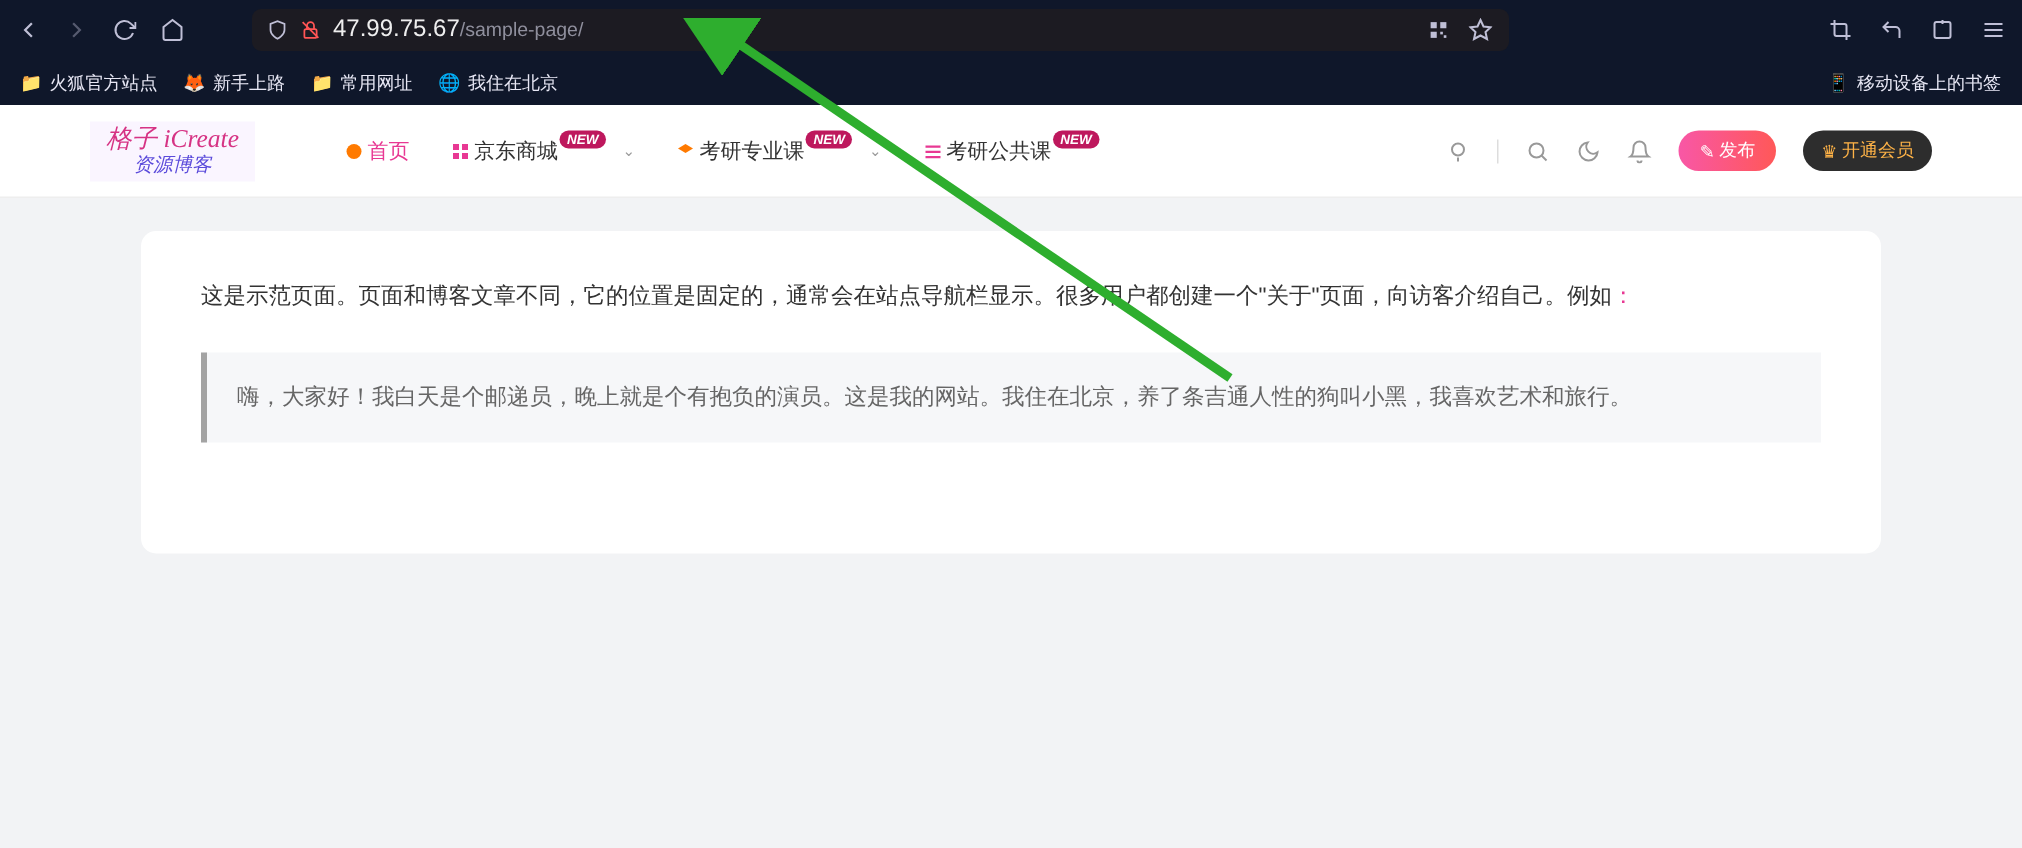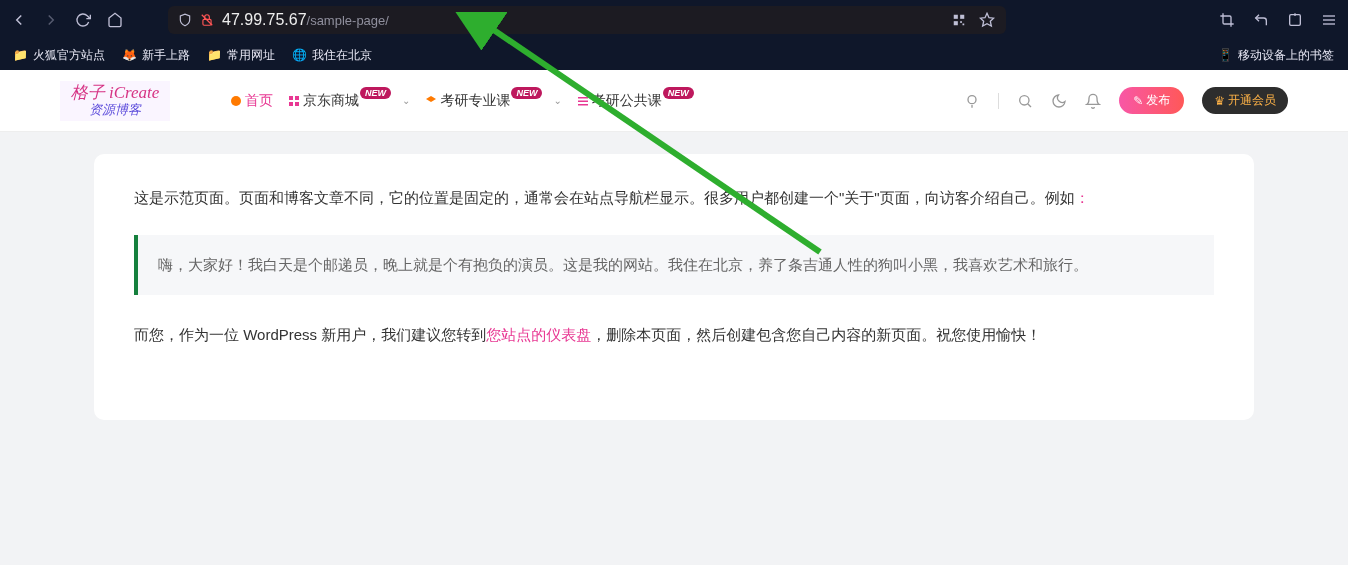--- a/index.html
+++ b/index.html
@@ -16,38 +16,38 @@
     .bookmarks-bar { display: flex; align-items: center; height: 30px; padding: 0 14px; gap: 18px; }
     .bookmark-item { display: flex; align-items: center; gap: 5px; color: #e8e8f5; font-size: 12px; cursor: pointer; }
     .bookmark-icon { width: 14px; height: 14px; display: inline-flex; align-items: center; justify-content: center; }
     .bookmarks-right { margin-left: auto; display: flex; align-items: center; gap: 5px; color: #e8e8f5; font-size: 12px; }
 
     
     .site-header { background: #fff; height: 62px; width: 100%; display: flex; align-items: center; padding: 0 0 0 60px; border-bottom: 1px solid #eee; }
     .logo { width: 110px; height: 40px; background: #faf5ff; display: flex; flex-direction: column; align-items: center; justify-content: center; font-family: cursive; line-height: 1.1; }
     .logo-line1 { color: #d63384; font-size: 17px; font-style: italic; }
     .logo-line2 { color: #5b4bdb; font-size: 13px; font-style: italic; }
-    .main-nav { display: flex; gap: 15px; margin-left: 60px; align-items: center; }
+    .main-nav { display: flex; gap: 28px; margin-left: 60px; align-items: center; }
     .nav-item { display: flex; align-items: center; gap: 3px; font-size: 14px; color: #333; cursor: pointer; position: relative; }
     .nav-item.active { color: #e83893; }
     .nav-icon-box { width: 12px; height: 12px; }
     .new-badge { background: #be185d; color: #fff; font-size: 9px; padding: 1px 5px; border-radius: 7px; position: relative; top: -8px; left: -2px; font-style: italic; font-weight: bold; }
     .chevron { color: #999; font-size: 10px; margin-left: 6px; }
     .header-right { margin-left: auto; display: flex; align-items: center; gap: 18px; padding-right: 60px; }
     .hicon { width: 16px; height: 16px; color: #999; cursor: pointer; display: flex; align-items: center; justify-content: center; }
     .vdiv { width: 1px; height: 16px; background: #ddd; }
     .publish-btn { background: linear-gradient(90deg, #f857a6, #ff5858); color: #fff; border-radius: 14px; padding: 5px 14px; font-size: 12px; cursor: pointer; display: flex; align-items: center; gap: 3px; }
     .member-btn { background: #2d2d2d; color: #ffb347; border-radius: 14px; padding: 5px 12px; font-size: 12px; cursor: pointer; display: flex; align-items: center; gap: 3px; }
 
     
     .content-wrap { padding: 22px 0 0 0; display: flex; justify-content: center; }
     .content-card { background: #fff; width: 1160px; border-radius: 10px; padding: 30px 40px 48px 40px; }
     .para { font-size: 15px; color: #333; line-height: 1.9; margin: 0 0 22px 0; }
     .colon-end { color: #e83893; }
-    .quote-block { border-left: 4px solid #15803d; background: #f6f7f9; padding: 16px 20px; margin: 0 0 26px 0; color: #666; font-size: 15px; line-height: 1.9; }
+    .quote-block { border-left: 4px solid #a3a3a3; background: #f6f7f9; padding: 16px 20px; margin: 0 0 26px 0; color: #666; font-size: 15px; line-height: 1.9; }
     .para-light { color: #555; }
     .link { color: #e83893; }
 
     
     .arrow-svg { position: absolute; top: 12px; left: 450px; pointer-events: none; }
 
     .lock-warn { color: #f55; display: flex; align-items: center; }
     .shield { color: #bfbfd6; display: flex; }
   </style>
 </head>
@@ -236,21 +236,20 @@
         <span>♛</span>
         <span>开通会员</span>
       </div>
   </div>
 </div>
 
 <div class="content-wrap">
   <div class="content-card">
     <p class="para"><span>这是示范页面。页面和博客文章不同，它的位置是固定的，通常会在站点导航栏显示。很多用户都创建一个"关于"页面，向访客介绍自己。例如</span><span class="colon-end">：</span></p>
     <div class="quote-block">嗨，大家好！我白天是个邮递员，晚上就是个有抱负的演员。这是我的网站。我住在北京，养了条吉通人性的狗叫小黑，我喜欢艺术和旅行。</div>
-    <p class="para"><span>而您，作为一位 WordPress 新用户，我们建议您转到</span><a class="link">您站点的仪表盘</a><span>，删除本页面，然后创建包含您自己内容的新页面。祝您使用愉快！</span></p>
   </div>
 </div>
 
 <svg class="arrow-svg" width="420" height="260">
   <defs>
       <marker id="ah" markerWidth="12" markerHeight="12" refX="2" refY="4" orient="auto">
         <polygon points="0 0, 10 4, 0 8" fill="#2eae2e"></polygon>
       </marker>
     </defs>
   <line x1="370" y1="240" x2="35" y2="12" stroke="#2eae2e" stroke-width="6" marker-end="url(#ah)"></line>

